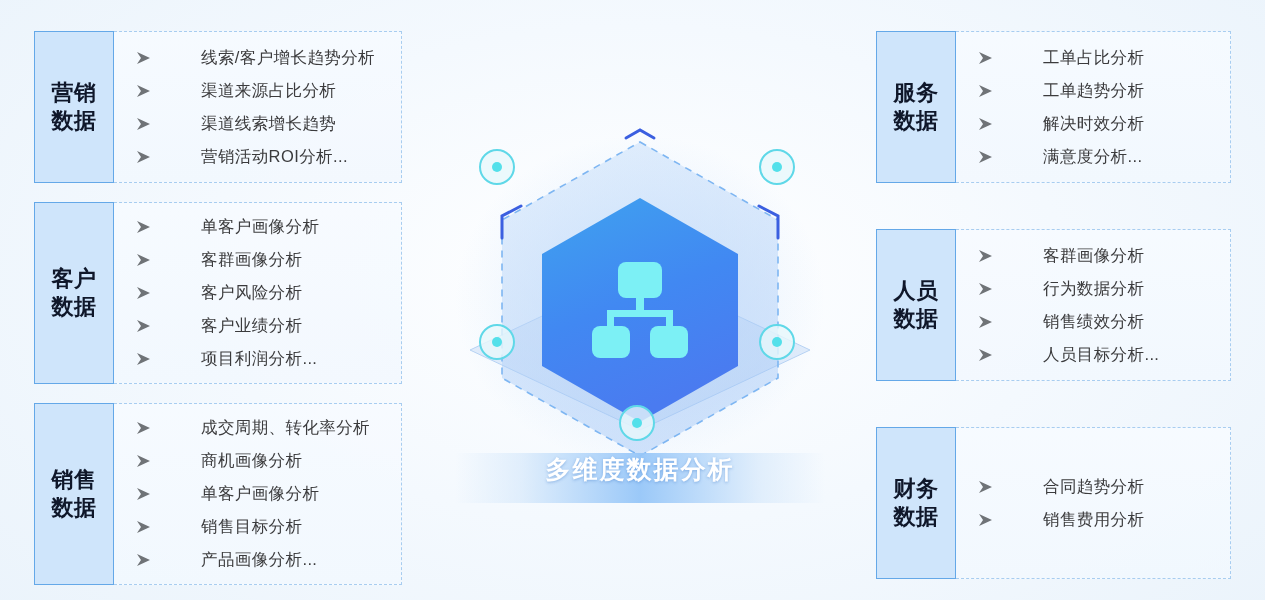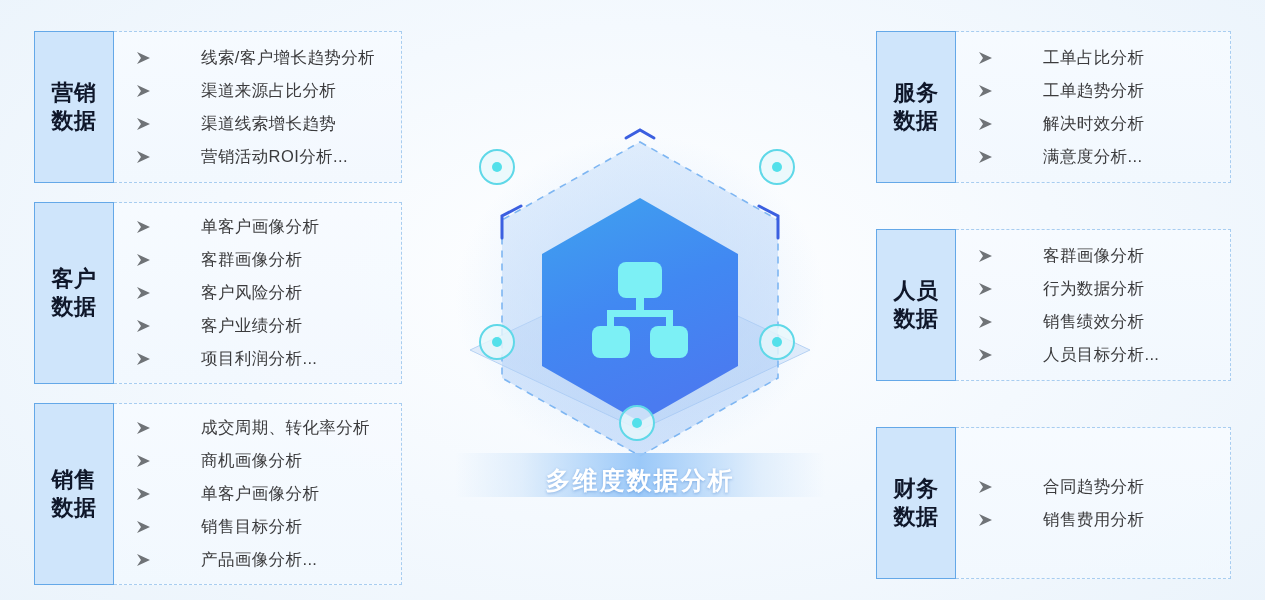--- a/index.html
+++ b/index.html
@@ -97,29 +97,29 @@
     height: 350px;
   }
   #center-graphic svg { display: block; }
 
   
   #caption-banner {
     position: absolute;
     left: 455px;
     top: 453px;
     width: 370px;
-    height: 44px;
+    height: 50px;
     background: linear-gradient(90deg,
        rgba(255,255,255,0) 0%,
        rgba(206,228,250,0.55) 18%,
        rgba(150,198,248,0.95) 50%,
        rgba(206,228,250,0.55) 82%,
        rgba(255,255,255,0) 100%);
     display: flex;
-    align-items: flex-end;
+    align-items: flex-start;
     justify-content: center;
   }
   #caption-banner .cap-text {
     color: #ffffff;
     font-weight: bold;
     font-size: 25px;
     letter-spacing: 2px;
     text-shadow: 0 1px 3px rgba(60,120,200,0.45);
   }
 </style>

